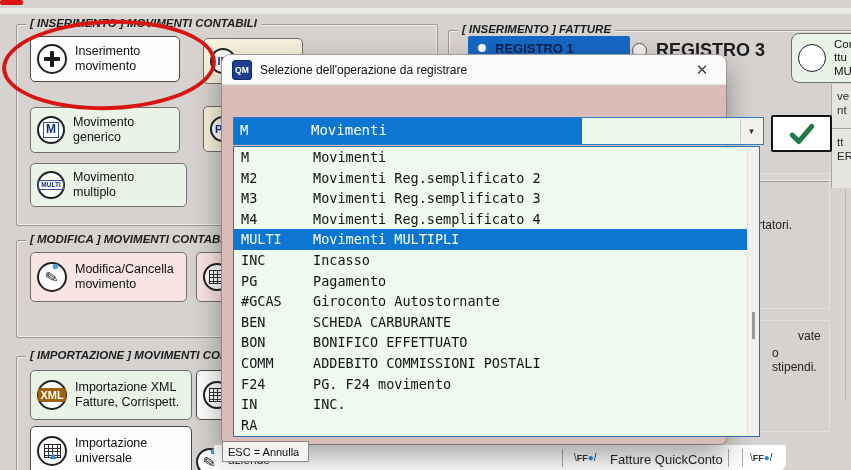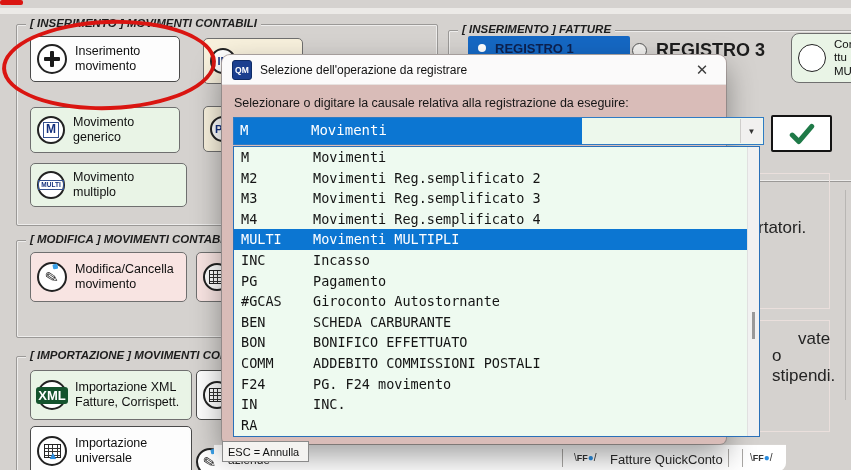--- a/index.html
+++ b/index.html
@@ -81,21 +81,21 @@
          box-sizing:border-box;}
   .combosel{position:absolute;left:0;top:0;width:348px;height:100%;background:#0c76d2;}
   .combosel span{position:absolute;top:4px;color:#fff;font-family:"DejaVu Sans Mono",monospace;font-size:14px;}
   .comboarrow{position:absolute;right:1px;top:1px;width:21px;height:24px;background:#f1f0ef;
               border-left:1px solid #cfcdcb;display:flex;align-items:center;justify-content:center;
               font-size:8px;color:#333;cursor:pointer;}
   .checkbtn{left:549px;top:60px;width:57px;height:33px;background:#fff;border:2px solid #141414;
             border-radius:2px;display:flex;align-items:center;justify-content:center;cursor:pointer;}
 
   .dlg-groupbox{border:1px solid #eadfdc;}
-  .dlg-frag{font-size:17px;color:#242424;}
+  .dlg-frag{font-size:12px;color:#242424;}
 
   .list{left:11px;top:91px;width:525px;height:289px;background:#eefaf0;
         border:1.5px solid #2a70b8;box-sizing:content-box;overflow:hidden;}
   .lrow{position:relative;width:100%;height:20.6px;font-family:"DejaVu Sans Mono",monospace;
         font-size:13.5px;color:#141414;cursor:pointer;}
   .lrow .c{position:absolute;left:7px;top:2px;}
   .lrow .d{position:absolute;left:79px;top:2px;white-space:nowrap;}
   .lrow.sel{background:#0c76d2;color:#fff;}
   .scrolltrack{position:absolute;right:0;top:0;width:11px;height:100%;background:#f1f1f1;
                border-left:1px solid #e0e0e0;}
@@ -173,21 +173,21 @@
     <span class="circle" style="width:28px;height:28px;">
         <span class="grid-glyph"></span>
       </span>
   </div>
 
   <div class="abs groupbox" style="left:16px;top:356px;width:420px;height:120px;"></div>
   <div class="abs grouplabel" style="left:26px;top:349px;">[ IMPORTAZIONE ]  MOVIMENTI CONTA</div>
 
   <div class="abs btn green" style="left:30px;top:370px;width:162px;height:50px;">
     <span class="circle" style="width:30px;height:30px;">
-      <span style="background:#14532d;color:#fff;font-weight:bold;font-size:13px;border-radius:3px;padding:1px 2px;">XML</span>
+      <span style="background:#a16207;color:#fff;font-weight:bold;font-size:11px;border-radius:3px;padding:1px 2px;">XML</span>
     </span>
     <span class="lbl">
       <span>Importazione XML</span><br><span>Fatture, Corrispett.</span>
     </span>
   </div>
 
   <div class="abs btn white" style="left:196px;top:370px;width:100px;height:50px;">
     <span class="circle" style="width:28px;height:28px;">
         <span class="grid-glyph"></span>
       </span>
@@ -221,41 +221,47 @@
 
   <div class="abs btn green" style="left:791px;top:33px;width:95px;height:50px;border-radius:8px;overflow:hidden;">
     <span class="circle" style="width:28px;height:28px;border-width:1.5px;"></span>
     <span class="lbl" style="font-size:11.5px;">
       <span>Con</span><br>
       <span>ttu</span><br>
       <span>MU</span>
     </span>
   </div>
 
+  <div class="abs rightstrip">
+    <div class="fragtext" style="position:absolute;left:5px;top:6px;">ve</div>
+    <div class="fragtext" style="position:absolute;left:5px;top:20px;">nt</div>
+    <div style="position:absolute;left:0;top:44px;width:100%;height:1px;background:#a9a7a4;"></div>
+    <div class="fragtext" style="position:absolute;left:5px;top:52px;">tt</div>
+    <div class="fragtext" style="position:absolute;left:5px;top:66px;">ER</div>
+  </div>
   <div class="abs vline"></div>
 
   <div class="abs tabbar">
     <span class="abs tabtxt" style="left:14px;top:8px;">aziende</span>
     <span class="abs tabsep" style="left:348px;"></span>
     <span class="abs fficon" style="left:360px;top:7px;">\<b>FF</b><span class="dot">●</span>/</span>
     <span class="abs tabtxt" style="left:396px;top:7px;font-size:13px;">Fatture QuickConto</span>
     <span class="abs tabsep" style="left:514px;"></span>
     <span class="abs tabsep" style="left:528px;"></span>
     <span class="abs fficon" style="left:536px;top:7px;">\<b>FF</b><span class="dot">●</span>/</span>
     <span class="abs tabtxt" style="left:572px;top:7px;font-size:13px;">PrestaShop</span>
   </div>
 
   <div class="abs dialog">
     <div class="abs titlebar">
       <span class="qm">QM</span>
       <span class="dtitle">Selezione dell'operazione da registrare</span>
       <span class="xbtn">✕</span>
     </div>
 
-    <div class="abs prompt">Selezionare o digitare la causale relativa alla registrazione da eseguire:</div>
 
     <div class="abs dlg-groupbox" style="left:478px;top:118px;width:128px;height:134px;"></div>
     <div class="abs dlg-frag" style="left:536px;top:163px;">rtatori.</div>
     <div class="abs dlg-groupbox" style="left:478px;top:265px;width:128px;height:110px;"></div>
     <div class="abs dlg-frag" style="left:576px;top:274px;">vate</div>
     <div class="abs dlg-frag" style="left:550px;top:291px;">o stipendi.</div>
 
     <div class="abs combo">
       <div class="combosel">
         <span style="left:6px;">M</span>

